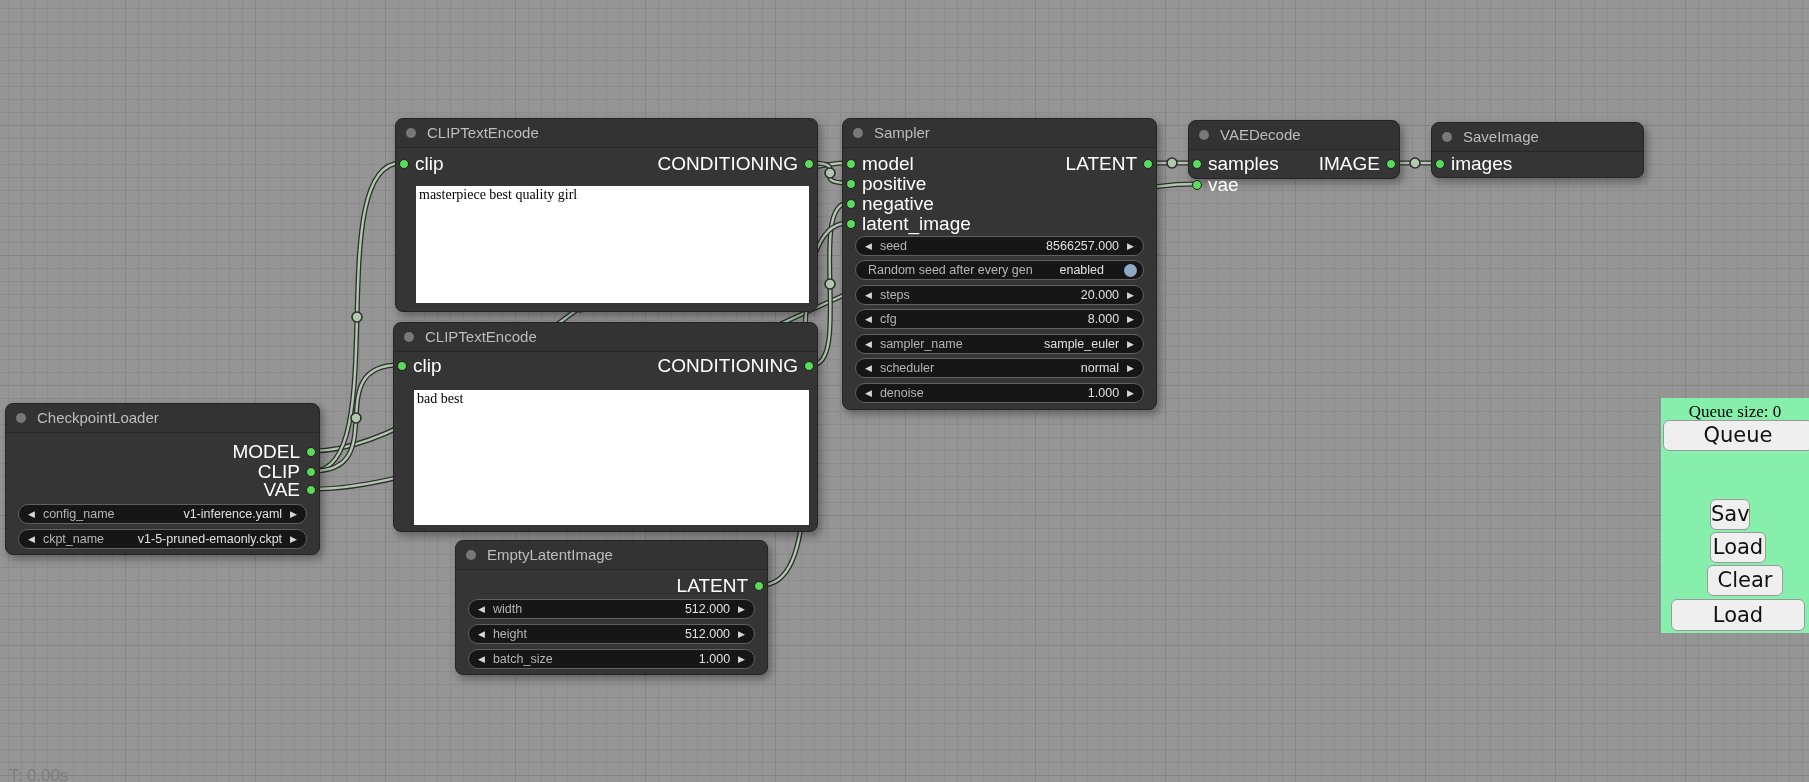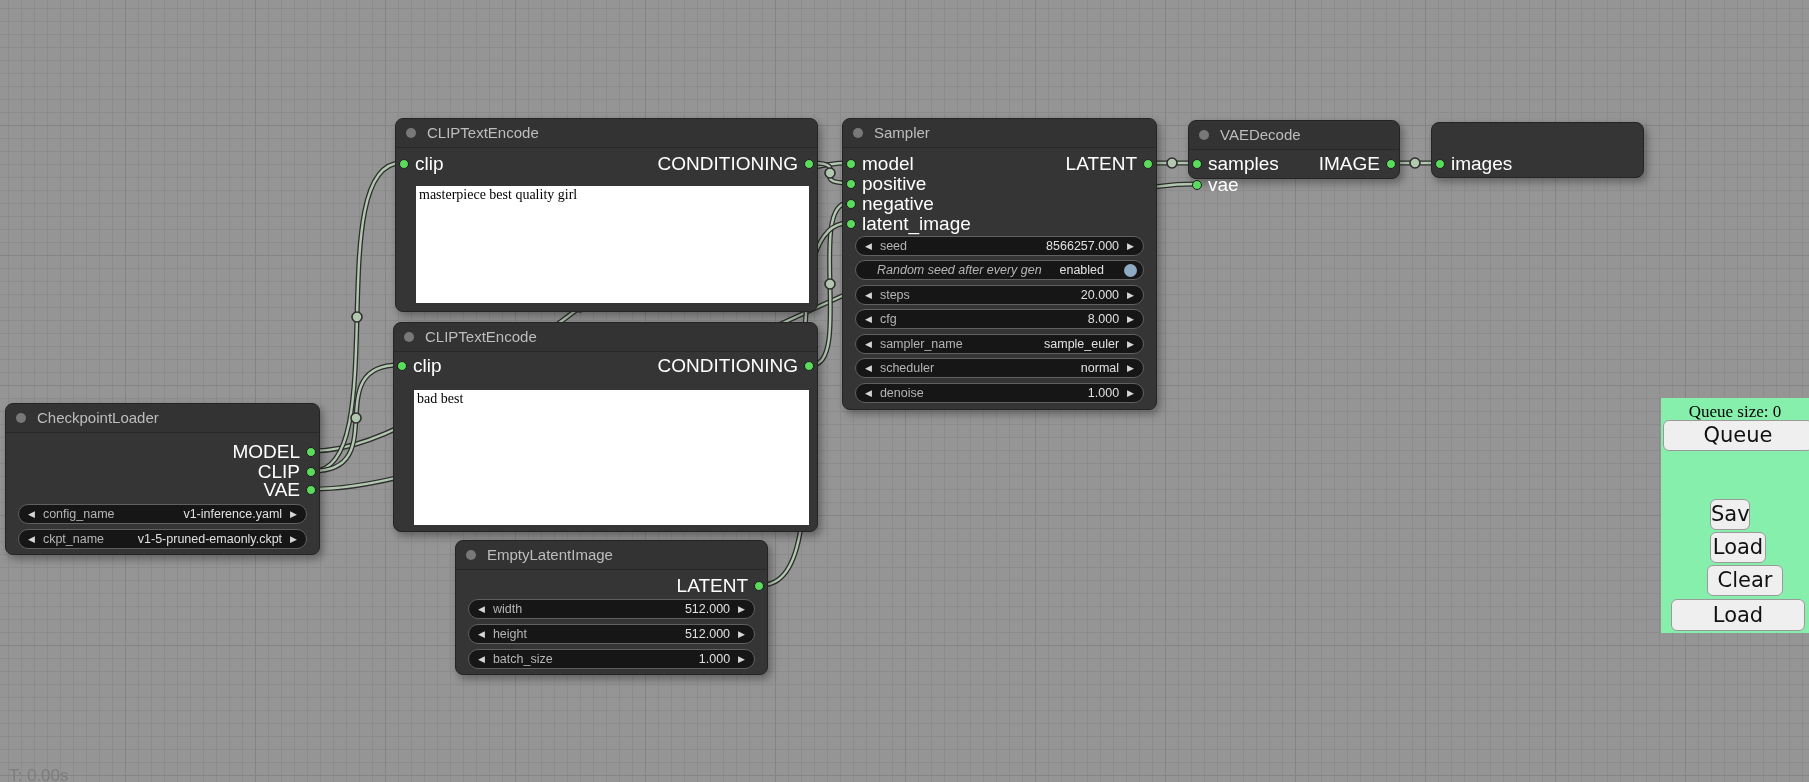--- a/index.html
+++ b/index.html
@@ -44,21 +44,21 @@
   .widget{
     position:absolute;left:12px;right:12px;height:20px;box-sizing:border-box;
     background:#161616;border:1px solid #606060;border-radius:10px;
     display:flex;align-items:center;padding:0 9px;
     font-size:12.5px;color:#b5b5b5;white-space:nowrap;
   }
   .warrow{font-size:9px;color:#d6d6d6;flex:0 0 auto;}
   .wlabel{margin-left:8px;flex:0 0 auto;}
   .wspacer{flex:1 1 auto;}
   .wvalue{color:#e0e0e0;margin-right:8px;flex:0 0 auto;}
-  .widget.toggle .wlabel{margin-left:12px;font-style:italic;}
+  .widget.toggle .wlabel{margin-left:3px;}
   .widget.toggle .wvalue{margin-right:20px;}
   .toggle-dot{width:13px;height:13px;border-radius:50%;background:#8ea9c2;flex:0 0 auto;margin-right:-3px;}
   .textbox{
     position:absolute;background:#ffffff;color:#000;
     font-family:"Liberation Serif",serif;font-size:14px;line-height:1.15;
     padding:1px 3px;box-sizing:border-box;overflow:hidden;text-align:left;
   }
 
   #queue-panel{position:absolute;left:1661px;top:398px;width:148px;height:235px;background:#86efac;z-index:3;}
   #queue-size{position:absolute;left:0;right:0;top:4px;text-align:center;
@@ -295,20 +295,24 @@
   </div>
   <div class="prow in" style="top:54px">
     <span class="pdot"></span><span class="plabel">vae</span>
   </div>
   <div class="prow out" style="top:33px">
     <span class="plabel">IMAGE</span><span class="pdot"></span>
   </div>
 </div>
 
 <div class="node" style="left:1431px;top:122px;width:213px;height:56px">
+  <div class="ntitle">
+    <span class="tdot"></span>
+    <span class="ttext">SaveImage</span>
+  </div>
   <div class="prow in" style="top:31px">
     <span class="pdot"></span><span class="plabel">images</span>
   </div>
 </div>
 
 <div id="queue-panel">
   <div id="queue-size">Queue size: 0</div>
   <div class="qbtn" id="btn-queue-prompt">Queue Prompt</div>
   <div class="qbtn" id="btn-save">Save</div>
   <div class="qbtn" id="btn-load">Load</div>

